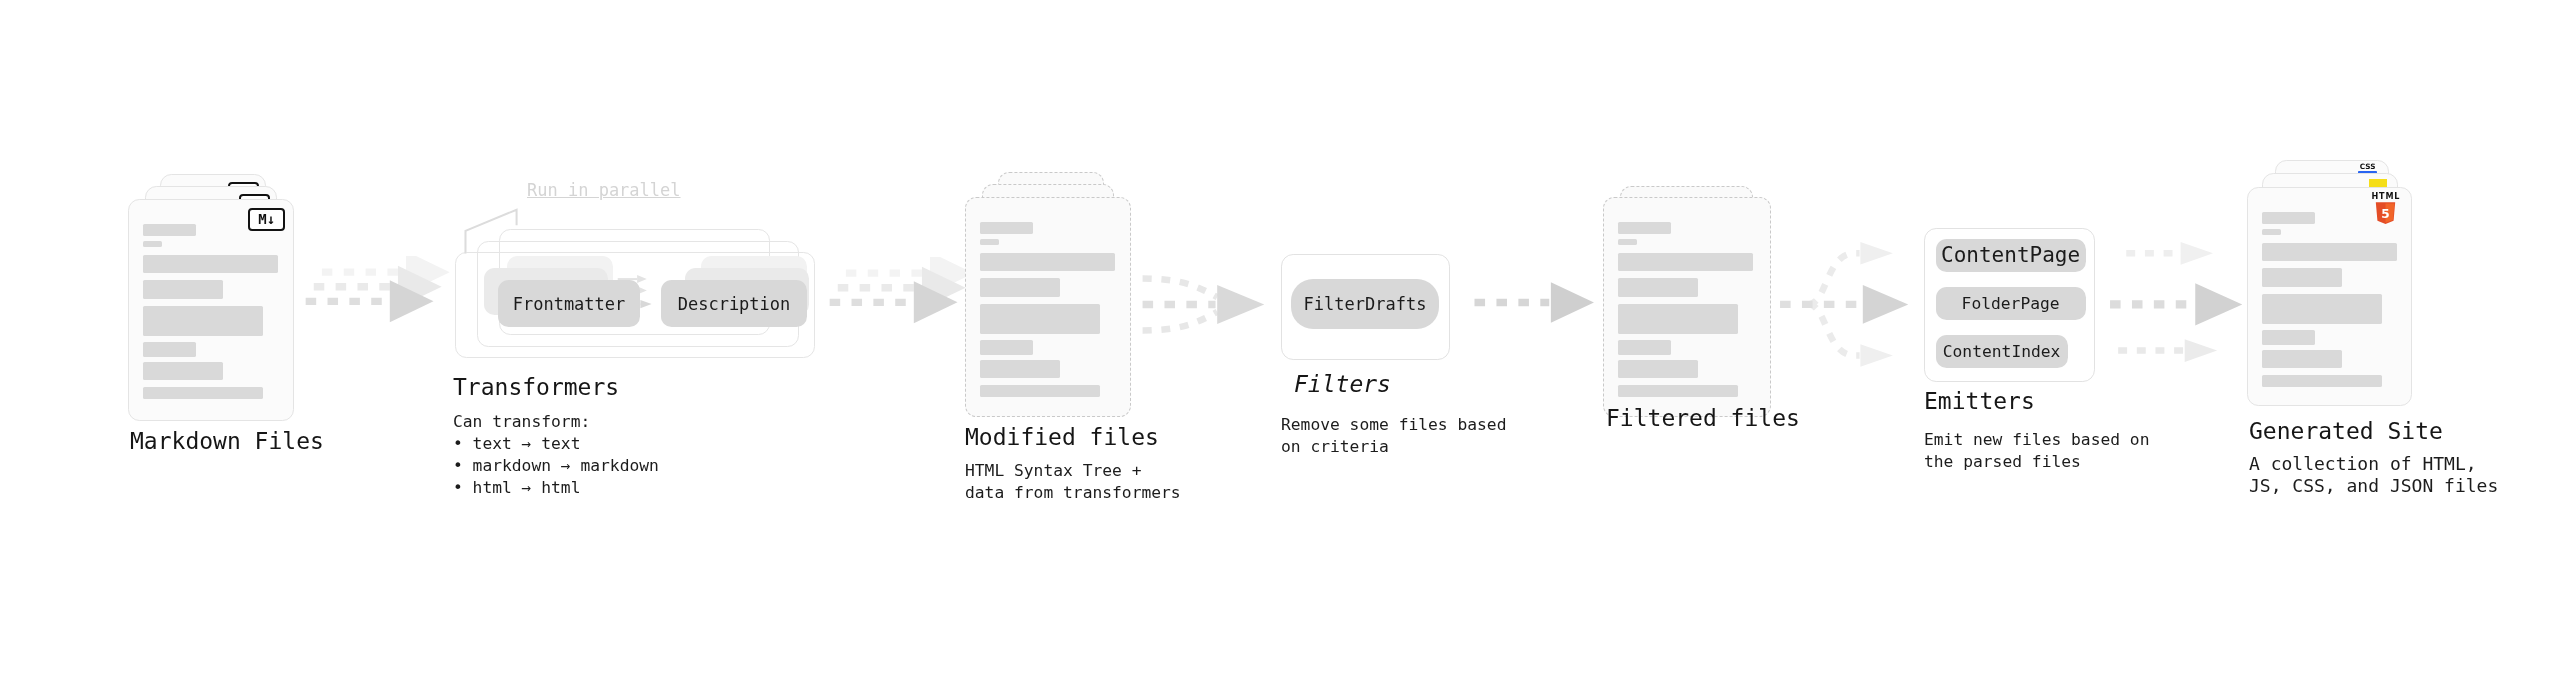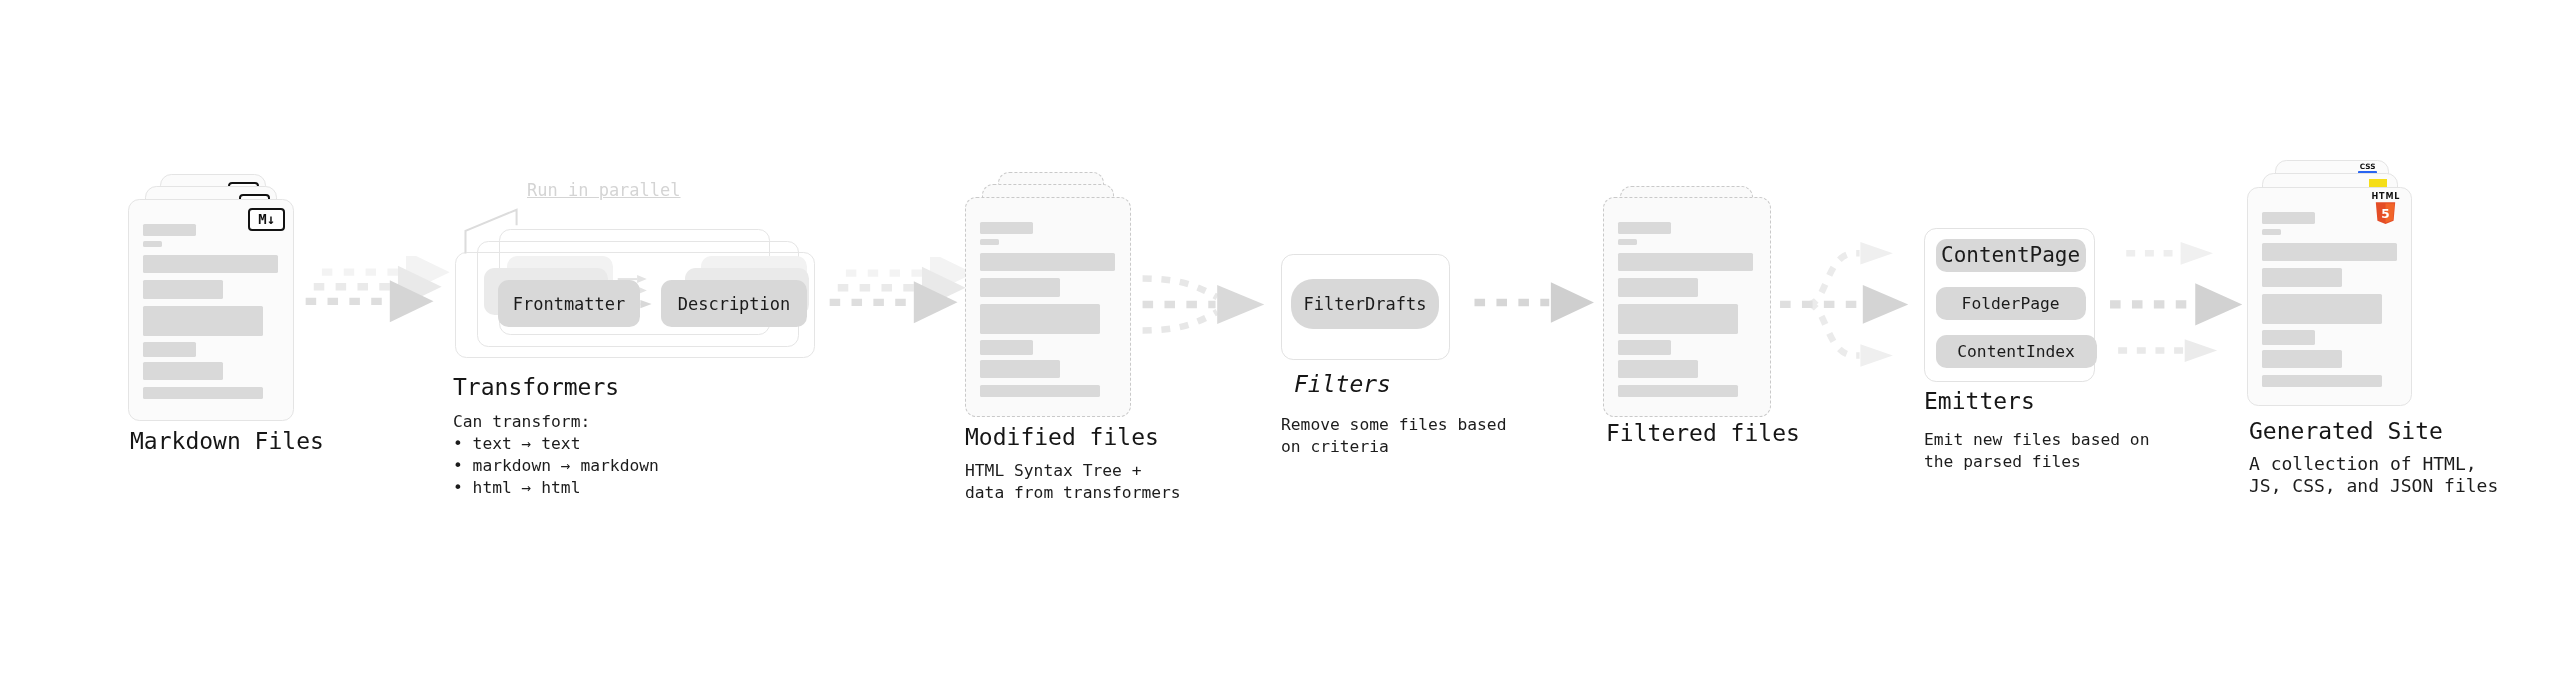--- a/index.html
+++ b/index.html
@@ -193,41 +193,41 @@
           <div class="bar" style="top: 24.4px; width: 53px; height: 11.4px;"></div>
           <div class="bar" style="top: 41px; width: 18.7px; height: 5.7px;"></div>
           <div class="bar" style="top: 55px; width: 135px; height: 18px;"></div>
           <div class="bar" style="top: 80px; width: 80px; height: 18.7px;"></div>
           <div class="bar" style="top: 106px; width: 120px; height: 30px;"></div>
           <div class="bar" style="top: 142px; width: 53px; height: 14.6px;"></div>
           <div class="bar" style="top: 162px; width: 80px; height: 18px;"></div>
           <div class="bar" style="top: 187px; width: 120px; height: 12.2px;"></div>
         </div>
     </div>
-    <div class="stage-label" style="left:1606px;top:420px;">Filtered files</div>
+    <div class="stage-label" style="left:1606px;top:405px;">Filtered files</div>
   </div>
 
   <svg style="left:1776px;top:237px;" width="142" height="138" viewBox="0 0 175 170">
     <path d="M40,83 C62,83 62,22 95,20 L103,20" fill="none" stroke="#ebebeb" stroke-width="8" stroke-dasharray="11 12"></path>
     <polygon points="104,6 144,20 104,34" fill="#efefef"></polygon>
     <path d="M40,83 C62,83 62,144 95,146 L103,146" fill="none" stroke="#ebebeb" stroke-width="8" stroke-dasharray="11 12"></path>
     <polygon points="104,132 144,146 104,160" fill="#efefef"></polygon>
     <line x1="5" y1="83" x2="105" y2="83" stroke="#dfdfdf" stroke-width="9" stroke-dasharray="13 14"></line>
     <polygon points="107,59 163,83 107,107" fill="#d4d4d4"></polygon>
   </svg>
 
   <div>
     <div class="panel" style="left:1924px;top:228px;width:171px;height:154px;">
       <div class="pill" style="left:10.6px;top:9.8px;width:150px;height:33px;font-size:21px;">
         <span>ContentPage</span>
       </div>
       <div class="pill" style="left:10.6px;top:58px;width:150px;height:33px;font-size:16.3px;">
         <span>FolderPage</span>
       </div>
-      <div class="pill" style="left:10.6px;top:106px;width:161px;height:33px;font-size:16.3px;">
+      <div class="pill" style="left:10.6px;top:106px;width:132px;height:33px;font-size:16.3px;">
         <span>ContentIndex</span>
       </div>
     </div>
     <div class="stage-label" style="left:1924px;top:388px;">Emitters</div>
     <div class="stage-desc" style="left:1924px;top:429px;">Emit new files based on
 the parsed files</div>
   </div>
 
   <svg style="left:2106px;top:237px;" width="146" height="138" viewBox="0 0 180 170">
     <g>

